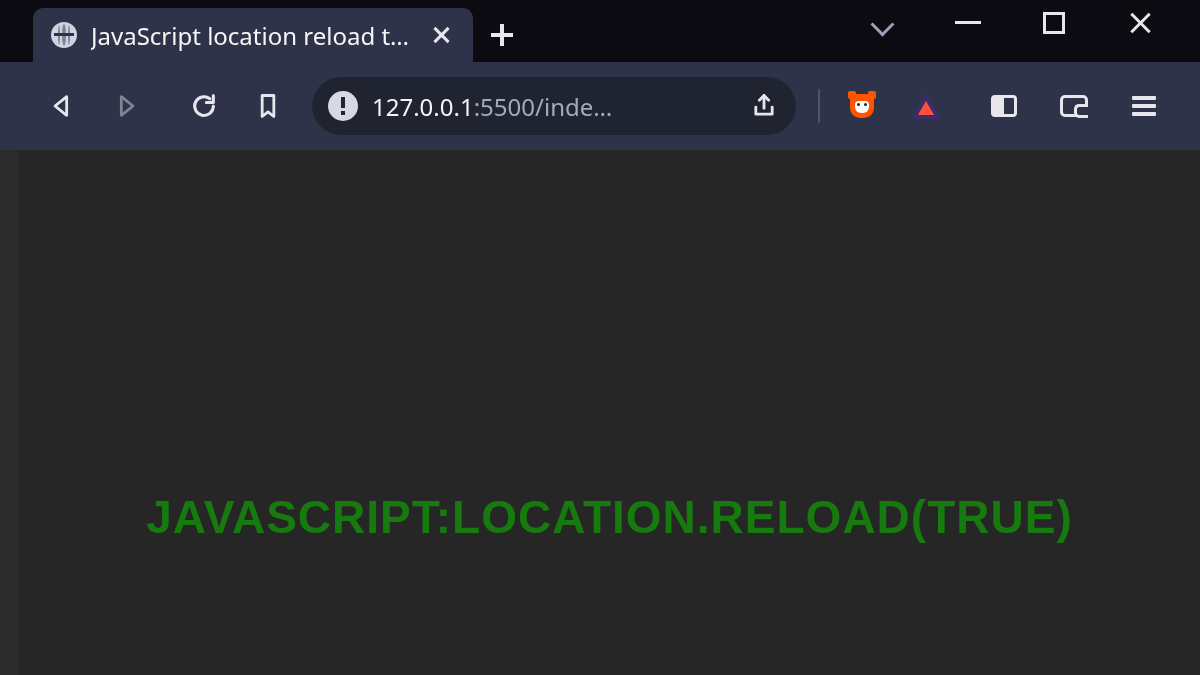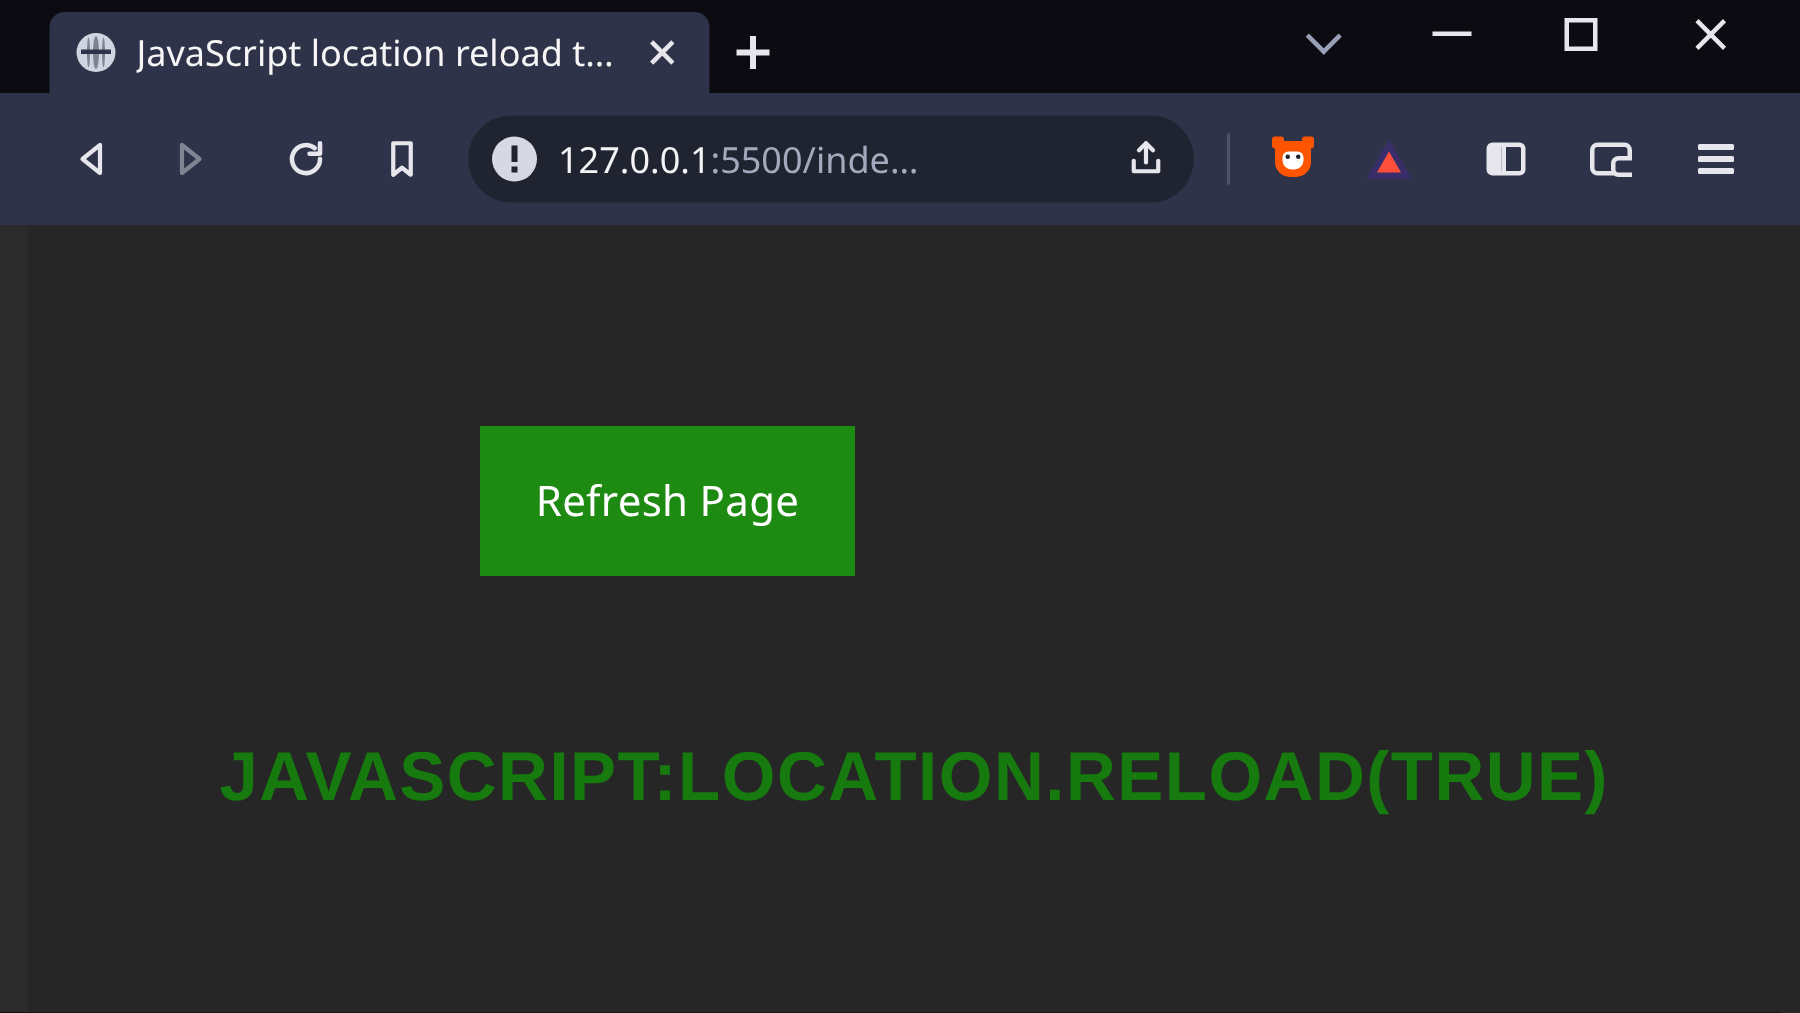--- a/index.html
+++ b/index.html
@@ -266,17 +266,16 @@
       </div>
       <div class="tb-btn">
         <span class="ico-menu">
             <span></span>
           </span>
       </div>
     </div>
   </div>
 
   <div class="page">
-    <button class="refresh-btn">Refresh Page</button>
     <div class="overlay-text">JAVASCRIPT:LOCATION.RELOAD(TRUE)</div>
   </div>
 
 </div>
 
 </body></html>

